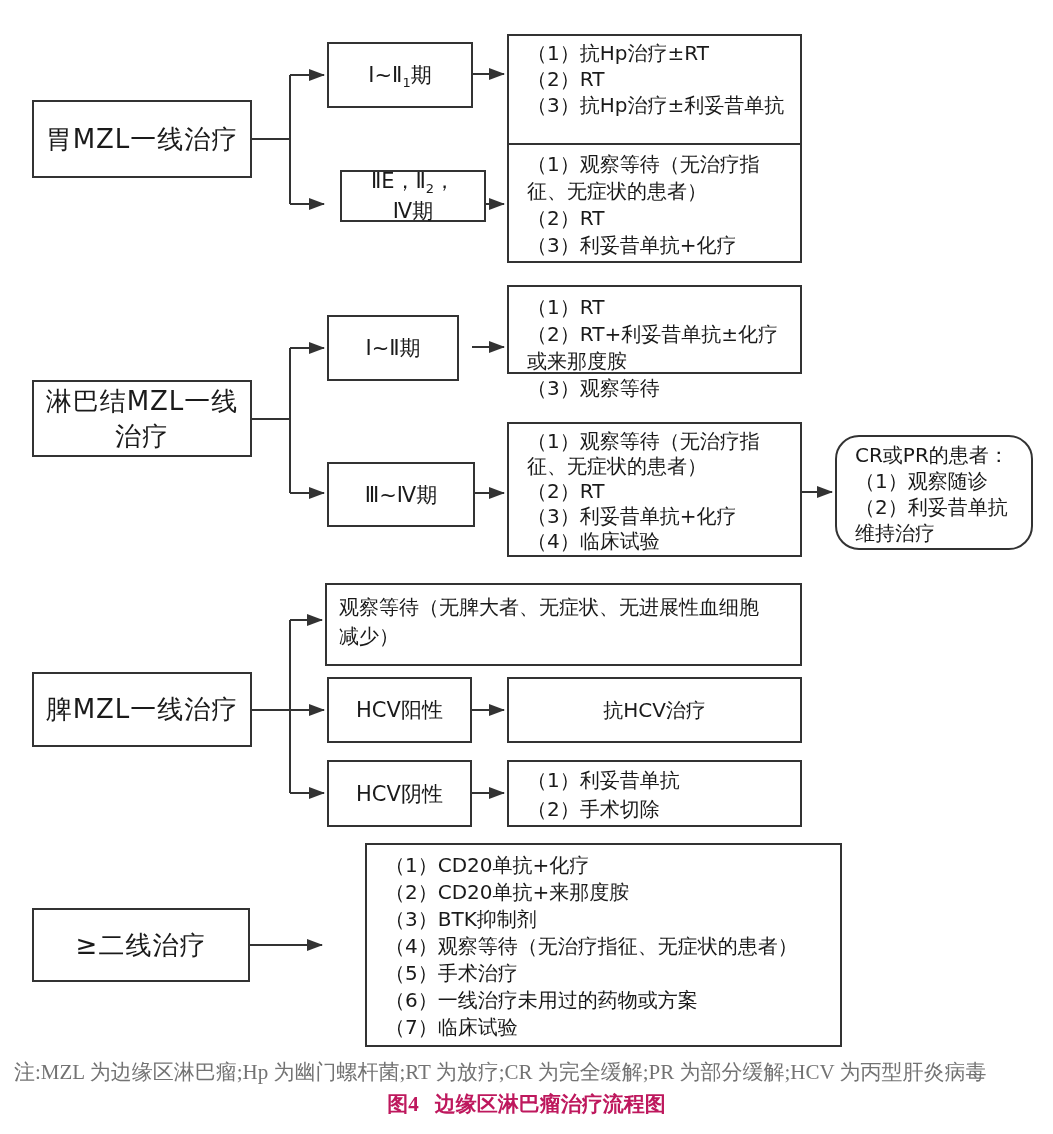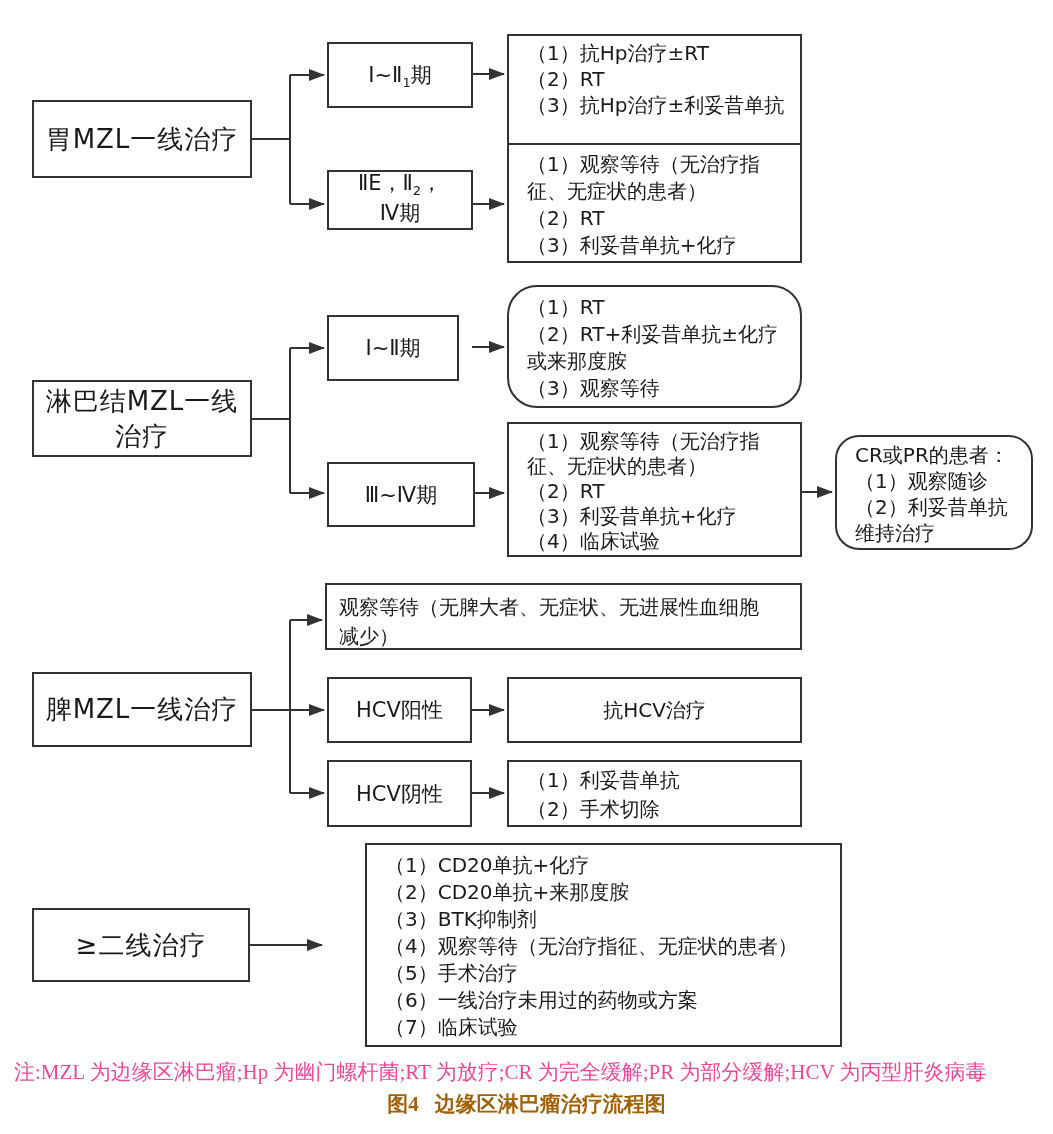--- a/index.html
+++ b/index.html
@@ -15,23 +15,23 @@
   .sub{font-size:13px;vertical-align:-5px;line-height:0;}
   #b-rg1{padding:4px 18px;line-height:26px;}
   #b-rg2{padding:6px 18px;line-height:27px;}
   #b-rn1{padding:7px 18px;line-height:27px;}
   #b-rn2{padding:5px 18px;line-height:25px;}
   #b-crpr{padding:5px 18px;line-height:26px;}
   #b-observe{padding:8px 12px;line-height:29px;}
   #b-rhcvneg{padding:4px 18px;line-height:29px;}
   #b-rsecond{padding:7px 18px;line-height:27px;}
   #note{position:absolute;left:14px;top:1058px;width:1032px;
-        font-family:"Liberation Serif","DejaVu Serif",serif;font-size:21px;color:#ec4899;white-space:nowrap;}
+        font-family:"Liberation Serif","DejaVu Serif",serif;font-size:21px;color:#737373;white-space:nowrap;}
   #caption{position:absolute;left:0;top:1090px;width:1053px;text-align:center;
-           font-family:"Liberation Serif","DejaVu Serif",serif;font-size:21px;font-weight:700;color:#a16207;}
+           font-family:"Liberation Serif","DejaVu Serif",serif;font-size:21px;font-weight:700;color:#be185d;}
   #caption .fig{margin-right:16px;}
 </style>
 </head>
 <body>
 
 <div id="canvas">
 
   <svg id="connectors" viewBox="0 0 1053 1134" xmlns="http://www.w3.org/2000/svg">
     <defs>
       <marker id="ah" markerWidth="17" markerHeight="13" refX="15" refY="6" orient="auto" markerUnits="userSpaceOnUse">
@@ -65,21 +65,21 @@
   </svg>
 
   <div class="box center root" style="left:32px;top:100px;width:220px;height:78px;">
     <span>胃MZL一线治疗</span>
   </div>
 
   <div class="box center stage" style="left:327px;top:42px;width:146px;height:66px;">
     <span><span>Ⅰ~Ⅱ</span><span class="sub">1</span><span>期</span></span>
   </div>
 
-  <div class="box center stage" style="left:327px;top:170px;width:146px;height:60px;align-items:flex-end;">
+  <div class="box center stage" style="left:340px;top:170px;width:146px;height:52px;">
     <span>
       <span class="ln"><span>ⅡE，Ⅱ</span><span class="sub">2</span><span>，</span></span><br>
       <span class="ln">Ⅳ期</span>
     </span>
   </div>
 
   <div id="b-rg1" class="box content" style="left:507px;top:16px;width:295px;height:112px;margin-top:18px;">
     <div class="ln">（1）抗Hp治疗±RT</div>
     <div class="ln">（2）RT</div>
     <div class="ln">（3）抗Hp治疗±利妥昔单抗</div>
@@ -97,21 +97,21 @@
   </div>
 
   <div class="box center stage" style="left:327px;top:315px;width:132px;height:66px;">
     <span>Ⅰ~Ⅱ期</span>
   </div>
 
   <div class="box center stage" style="left:327px;top:462px;width:148px;height:65px;">
     <span>Ⅲ~Ⅳ期</span>
   </div>
 
-  <div id="b-rn1" class="box content" style="left:507px;top:285px;width:295px;height:123px;border-radius:30px;">
+  <div id="b-rn1" class="box content" style="left:507px;top:285px;width:295px;height:89px;">
     <div class="ln">（1）RT</div>
     <div class="ln">（2）RT+利妥昔单抗±化疗</div>
     <div class="ln">或来那度胺</div>
     <div class="ln">（3）观察等待</div>
   </div>
 
   <div id="b-rn2" class="box content" style="left:507px;top:422px;width:295px;height:135px;">
     <div class="ln">（1）观察等待（无治疗指</div>
     <div class="ln">征、无症状的患者）</div>
     <div class="ln">（2）RT</div>
@@ -123,21 +123,21 @@
     <div class="ln">CR或PR的患者：</div>
     <div class="ln">（1）观察随诊</div>
     <div class="ln">（2）利妥昔单抗</div>
     <div class="ln">维持治疗</div>
   </div>
 
   <div class="box center root" style="left:32px;top:672px;width:220px;height:75px;">
     <span>脾MZL一线治疗</span>
   </div>
 
-  <div id="b-observe" class="box content" style="left:325px;top:583px;width:477px;height:67px;">
+  <div id="b-observe" class="box content" style="left:325px;top:583px;width:477px;height:83px;">
     <div class="ln">观察等待（无脾大者、无症状、无进展性血细胞</div>
     <div class="ln">减少）</div>
   </div>
 
   <div class="box center stage" style="left:327px;top:677px;width:145px;height:66px;">
     <span>HCV阳性</span>
   </div>
 
   <div class="box center stage" style="left:327px;top:760px;width:145px;height:67px;">
     <span>HCV阴性</span>

